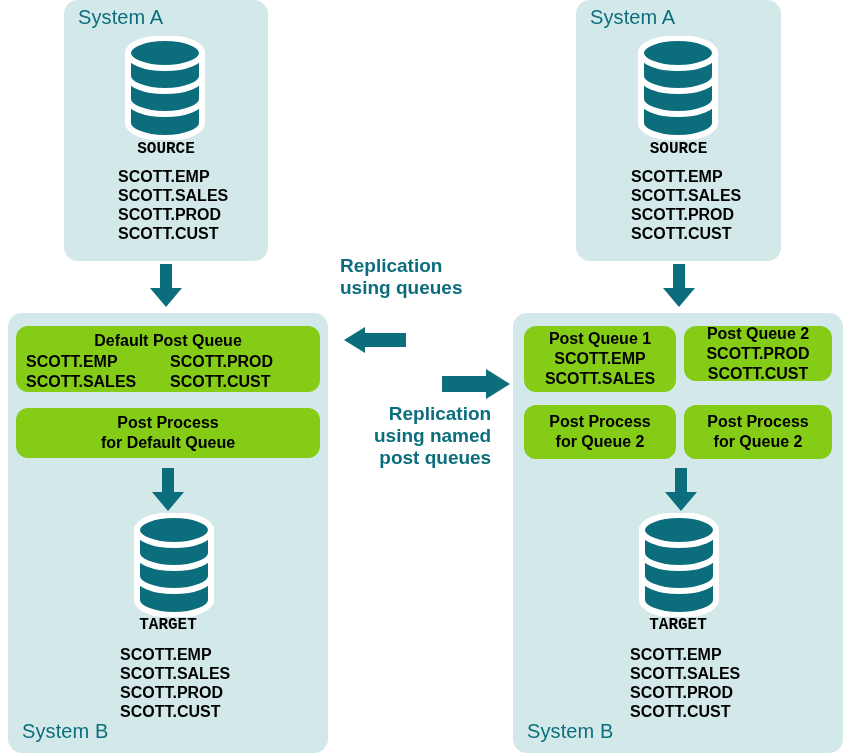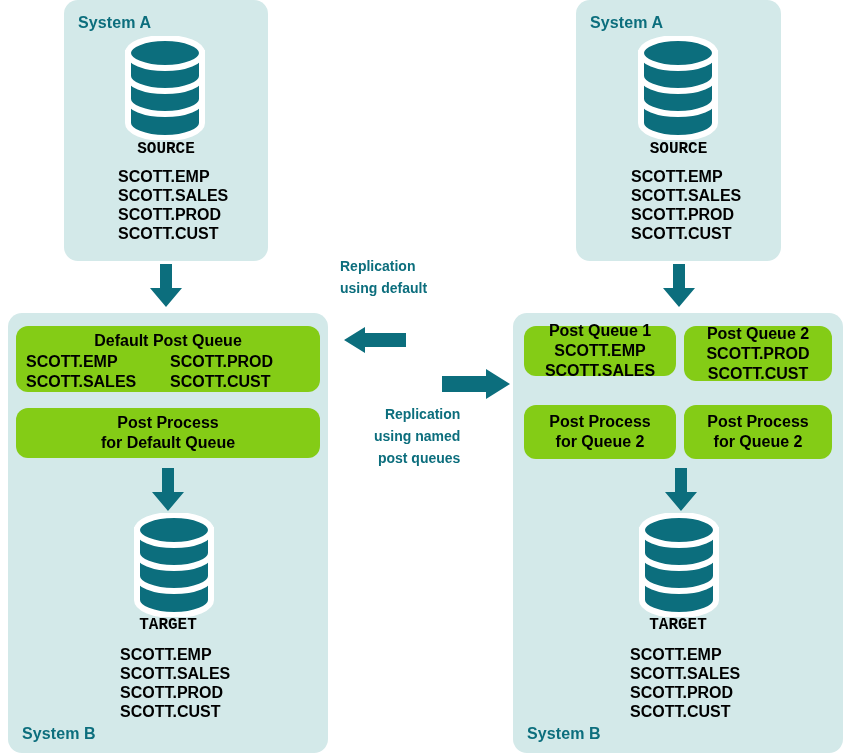--- a/index.html
+++ b/index.html
@@ -25,25 +25,24 @@
   
   .panel {
     position: absolute;
     background: #d3e9e9;
     border-radius: 14px;
     box-sizing: border-box;
   }
   .panel-label {
     position: absolute;
     color: #0c6e7d;
-    font-weight: bold;
-    font-size: 16px;
+    font-weight: normal;
+    font-size: 20px;
     letter-spacing: 0.1px;
     white-space: nowrap;
-    margin-top: 8px;
   }
 
   
   #panel-system-a-left  { left: 64px;  top: 0px;   width: 204px; height: 261px; }
   #panel-system-a-right { left: 576px; top: 0px;   width: 205px; height: 261px; }
   
   #panel-system-b-left  { left: 8px;   top: 313px; width: 320px; height: 440px; }
   #panel-system-b-right { left: 513px; top: 313px; width: 330px; height: 440px; }
 
   .label-top    { left: 14px; top: 6px; }
@@ -120,31 +119,31 @@
     margin-top: 1px;
     text-align: left;
   }
   #card-default-post-queue .dq-grid span { white-space: nowrap; }
 
   #card-post-process-default {
     left: 16px; top: 408px; width: 304px; height: 50px;
   }
 
   
-  #card-post-queue-1 { left: 524px; top: 326px; width: 152px; height: 50px; }
+  #card-post-queue-1 { left: 524px; top: 326px; width: 152px; height: 66px; }
   #card-post-queue-2 { left: 684px; top: 326px; width: 148px; height: 55px; }
   #card-post-process-1 { left: 524px; top: 405px; width: 152px; height: 54px; }
   #card-post-process-2 { left: 684px; top: 405px; width: 148px; height: 54px; }
 
   
   .center-label {
     position: absolute;
     color: #0c6e7d;
     font-weight: bold;
-    font-size: 14px;
+    font-size: 19px;
     line-height: 22px;
     white-space: nowrap;
   }
   #label-replication-default { left: 340px; top: 255px; text-align: left; }
   #label-replication-named   { left: 374px; top: 403px; text-align: right; }
 </style>
 </head>
 <body>
 
 <div class="stage">
@@ -301,21 +300,21 @@
   </div>
 
   <div class="arrow-down" style="left:663px; top:468px;">
     <svg width="36" height="44" viewBox="0 0 36 44" xmlns="http://www.w3.org/2000/svg">
       <path d="M12,0 L24,0 L24,24 L34,24 L18,43 L2,24 L12,24 Z" fill="#0c6e7d"></path>
     </svg>
   </div>
 
   <div class="center-label" id="label-replication-default">
     <div>Replication</div>
-    <div>using default</div>
+    <div>using queues</div>
   </div>
 
   <div class="arrow-h" style="left:344px; top:327px;">
     <svg width="62" height="26" viewBox="0 0 62 26" xmlns="http://www.w3.org/2000/svg">
       <path d="M0,13 L21,0 L21,6 L62,6 L62,20 L21,20 L21,26 Z" fill="#0c6e7d"></path>
     </svg>
   </div>
 
   <div class="arrow-h" style="left:442px; top:369px;">
     <svg width="68" height="30" viewBox="0 0 68 30" xmlns="http://www.w3.org/2000/svg">

